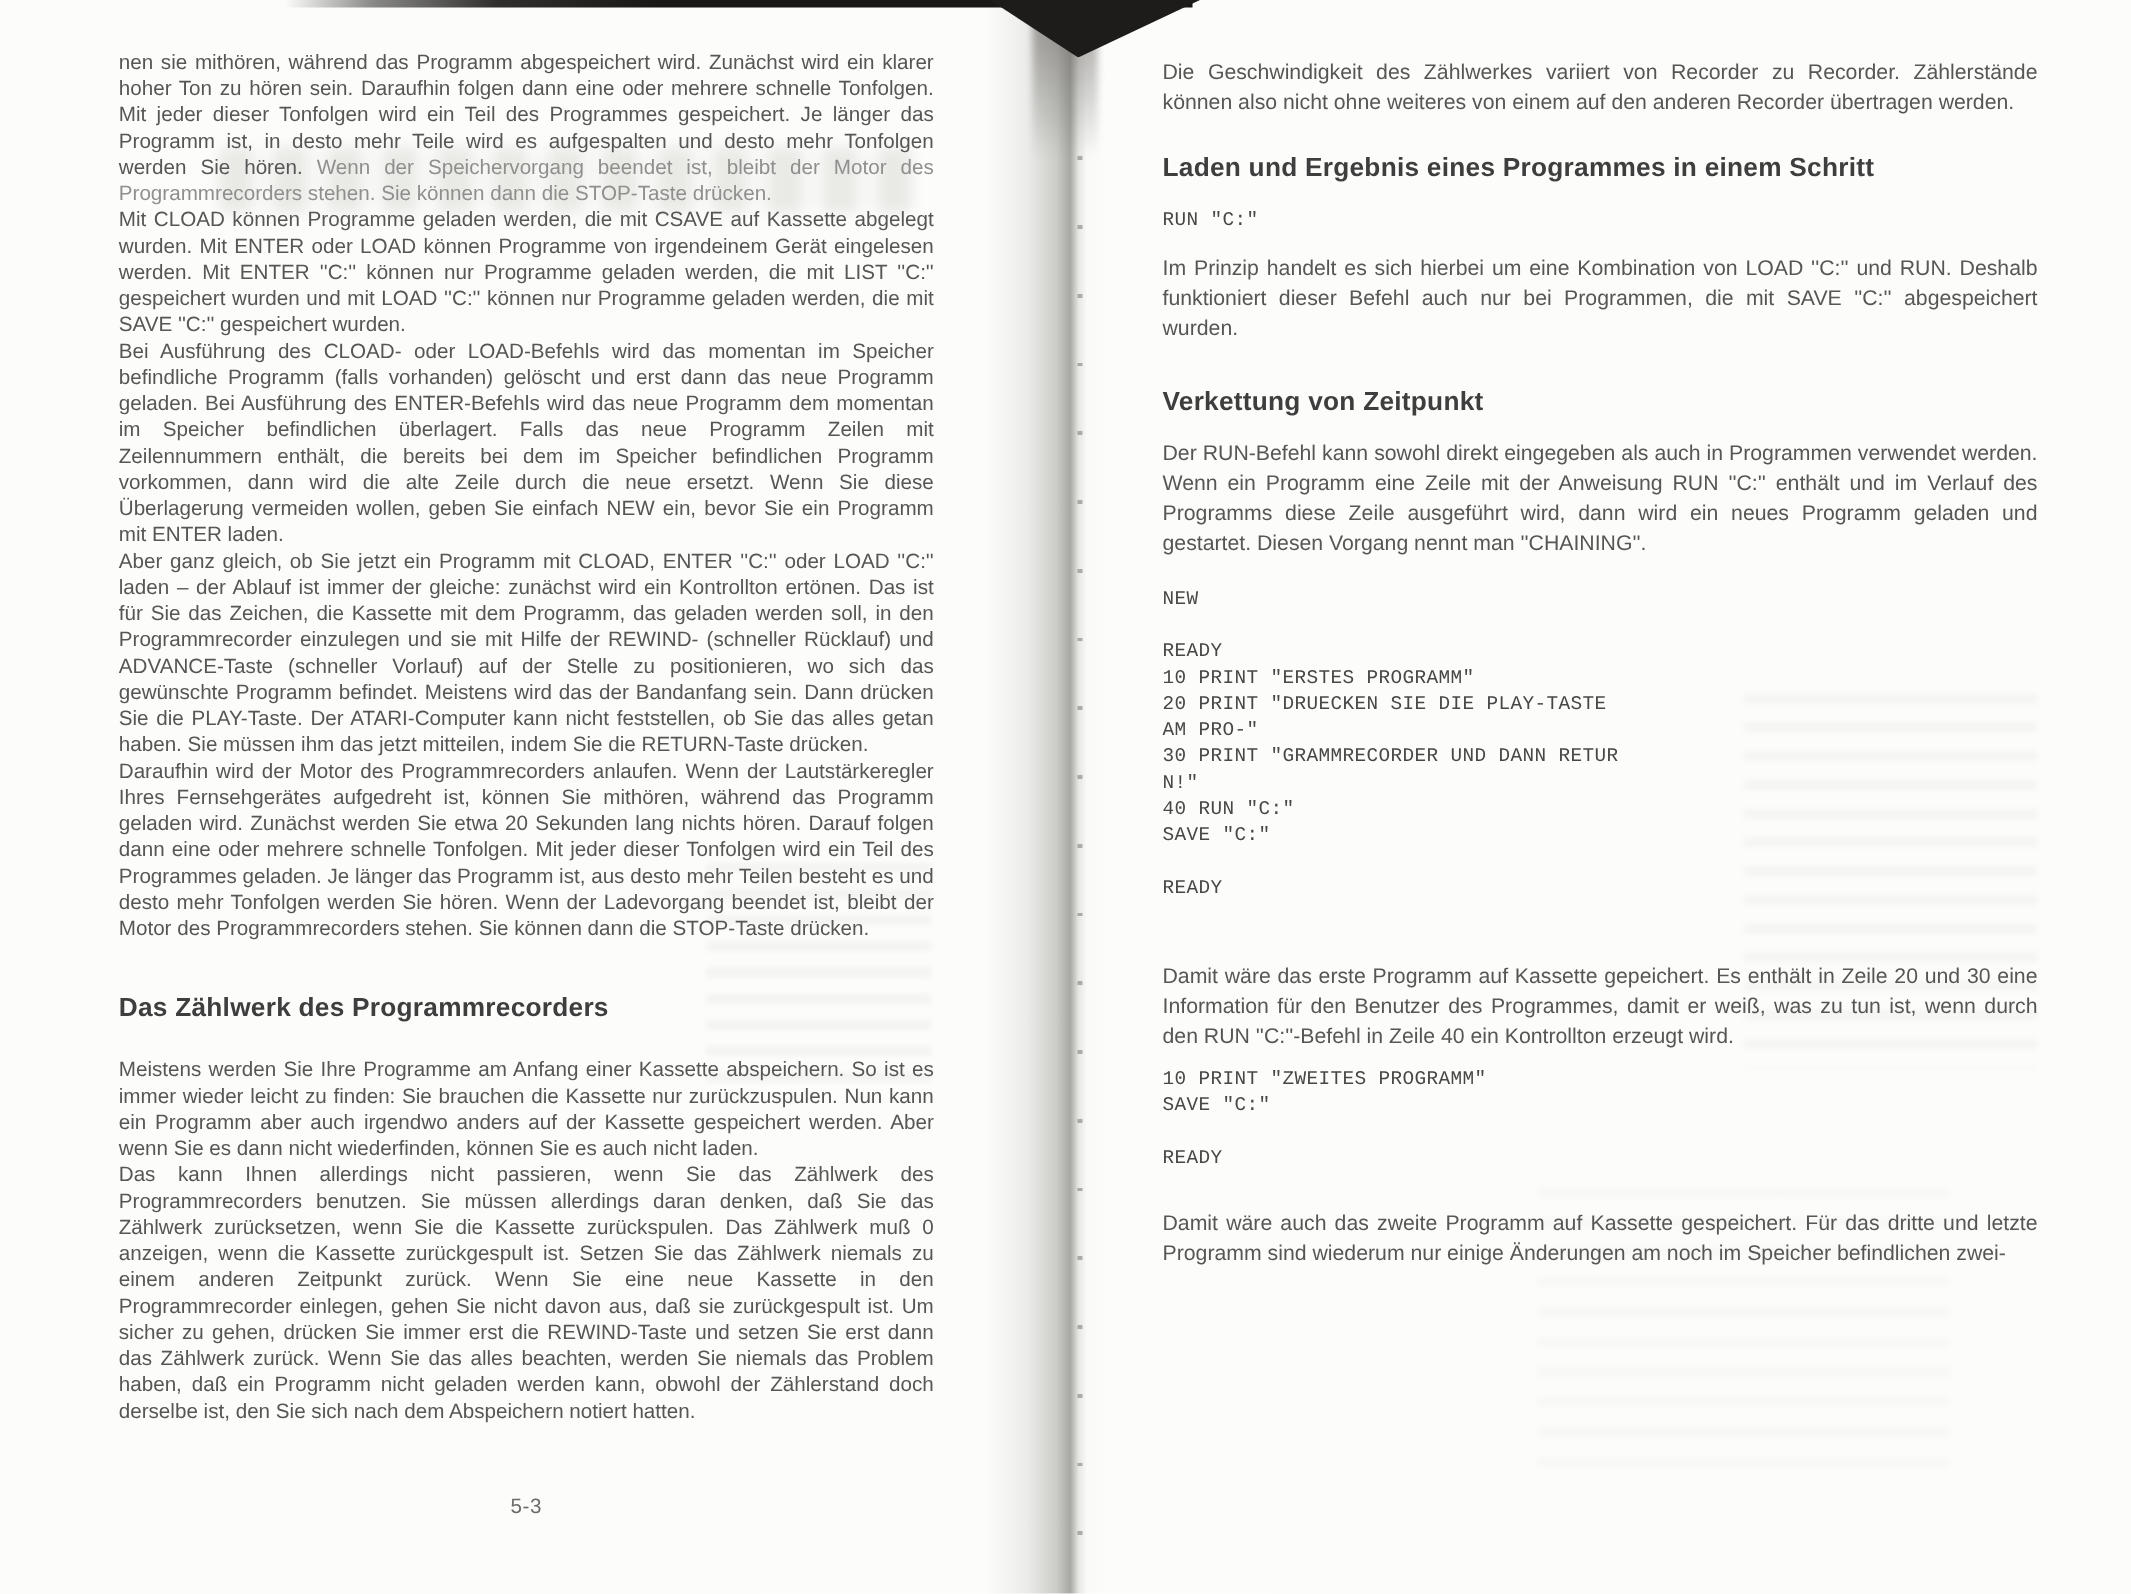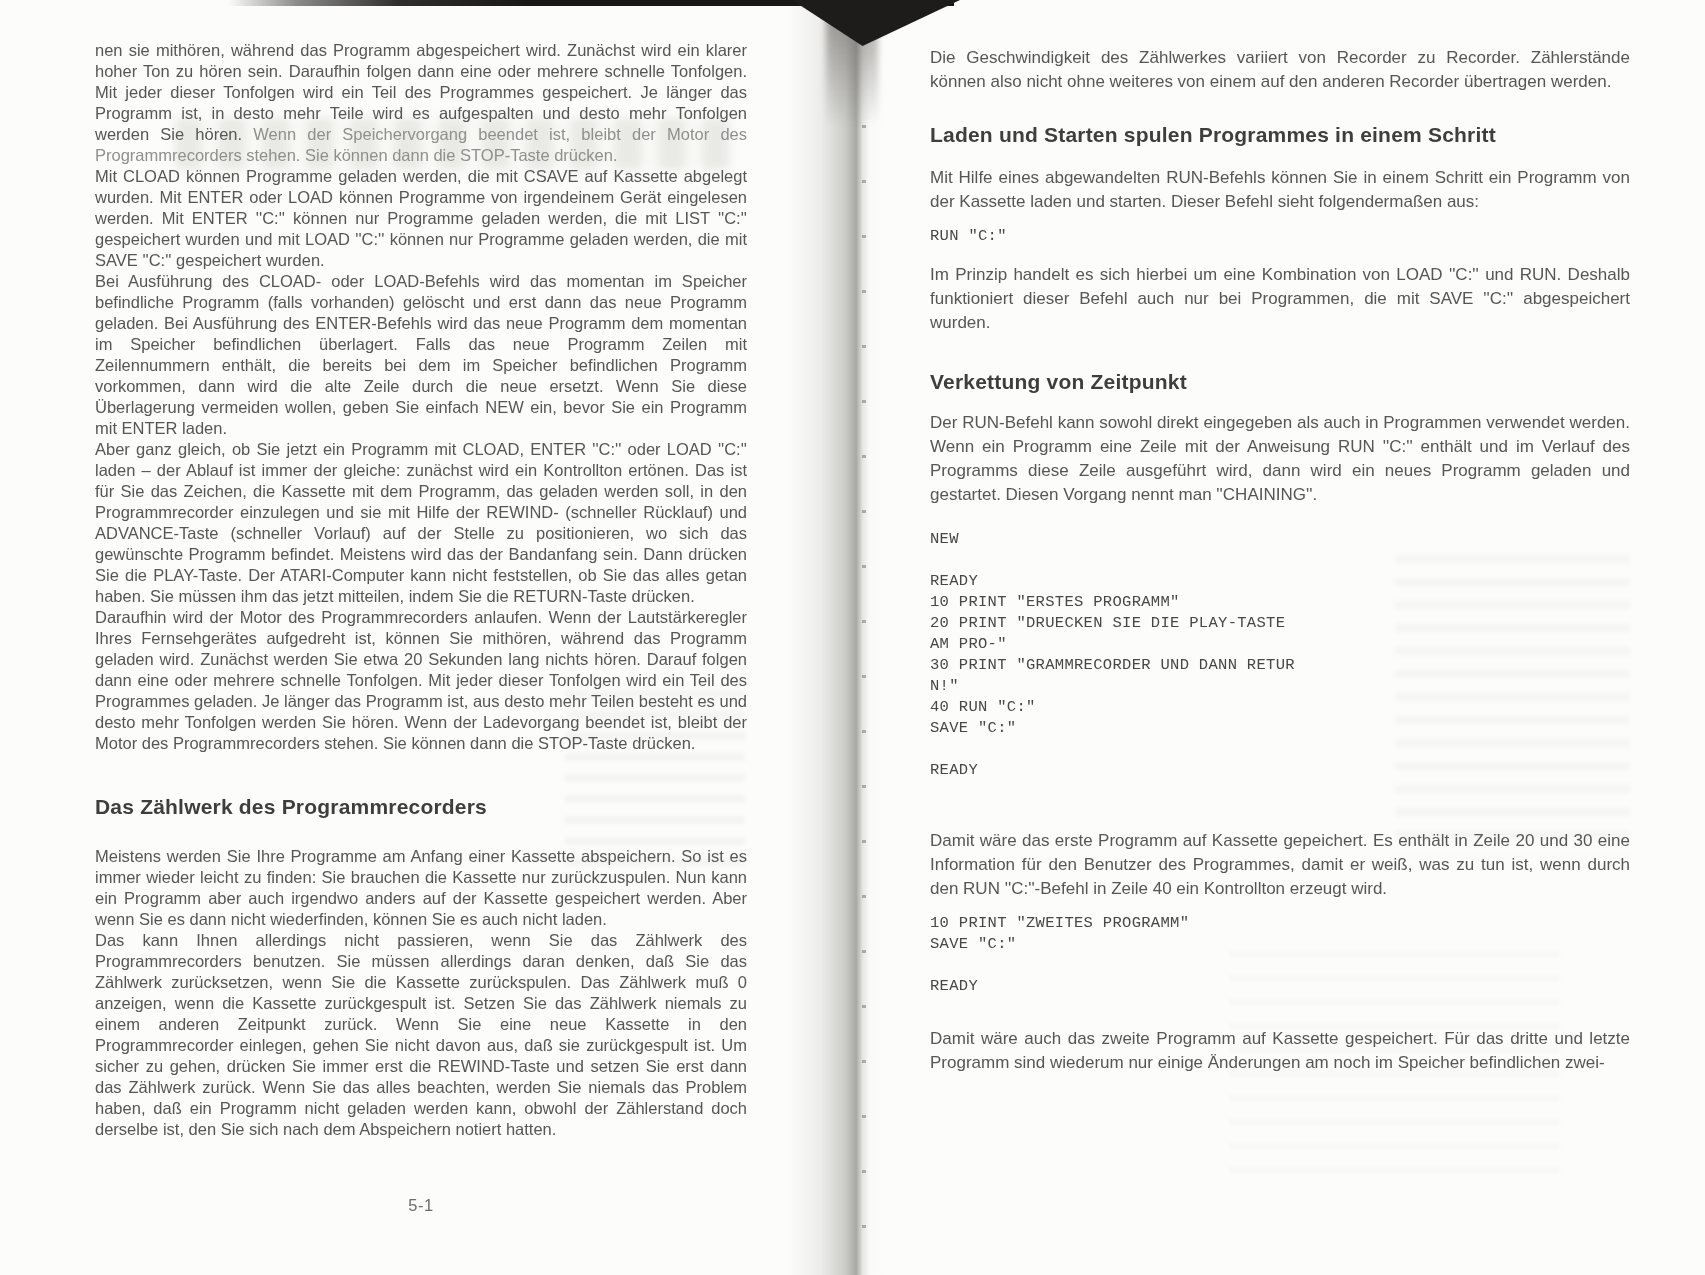--- a/index.html
+++ b/index.html
@@ -129,28 +129,27 @@
     <p>Bei Ausführung des CLOAD- oder LOAD-Befehls wird das momentan im Speicher befindliche Programm (falls vorhanden) gelöscht und erst dann das neue Programm geladen. Bei Ausführung des ENTER-Befehls wird das neue Programm dem momentan im Speicher befindlichen überlagert. Falls das neue Programm Zeilen mit Zeilennummern enthält, die bereits bei dem im Speicher befindlichen Programm vorkommen, dann wird die alte Zeile durch die neue ersetzt. Wenn Sie diese Überlagerung vermeiden wollen, geben Sie einfach NEW ein, bevor Sie ein Programm mit ENTER laden.</p>
     <p>Aber ganz gleich, ob Sie jetzt ein Programm mit CLOAD, ENTER ''C:'' oder LOAD ''C:'' laden – der Ablauf ist immer der gleiche: zunächst wird ein Kontrollton ertönen. Das ist für Sie das Zeichen, die Kassette mit dem Programm, das geladen werden soll, in den Programmrecorder einzulegen und sie mit Hilfe der REWIND- (schneller Rücklauf) und ADVANCE-Taste (schneller Vorlauf) auf der Stelle zu positionieren, wo sich das gewünschte Programm befindet. Meistens wird das der Bandanfang sein. Dann drücken Sie die PLAY-Taste. Der ATARI-Computer kann nicht feststellen, ob Sie das alles getan haben. Sie müssen ihm das jetzt mitteilen, indem Sie die RETURN-Taste drücken.</p>
     <p>Daraufhin wird der Motor des Programmrecorders anlaufen. Wenn der Lautstärkeregler Ihres Fernsehgerätes aufgedreht ist, können Sie mithören, während das Programm geladen wird. Zunächst werden Sie etwa 20 Sekunden lang nichts hören. Darauf folgen dann eine oder mehrere schnelle Tonfolgen. Mit jeder dieser Tonfolgen wird ein Teil des Programmes geladen. Je länger das Programm ist, aus desto mehr Teilen besteht es und desto mehr Tonfolgen werden Sie hören. Wenn der Ladevorgang beendet ist, bleibt der Motor des Programmrecorders stehen. Sie können dann die STOP-Taste drücken.</p>
 
     <div class="heading heading-2">Das Zählwerk des Programmrecorders</div>
 
     <p>Meistens werden Sie Ihre Programme am Anfang einer Kassette abspeichern. So ist es immer wieder leicht zu finden: Sie brauchen die Kassette nur zurückzuspulen. Nun kann ein Programm aber auch irgendwo anders auf der Kassette gespeichert werden. Aber wenn Sie es dann nicht wiederfinden, können Sie es auch nicht laden.</p>
     <p>Das kann Ihnen allerdings nicht passieren, wenn Sie das Zählwerk des Programmrecorders benutzen. Sie müssen allerdings daran denken, daß Sie das Zählwerk zurücksetzen, wenn Sie die Kassette zurückspulen. Das Zählwerk muß 0 anzeigen, wenn die Kassette zurückgespult ist. Setzen Sie das Zählwerk niemals zu einem anderen Zeitpunkt zurück. Wenn Sie eine neue Kassette in den Programmrecorder einlegen, gehen Sie nicht davon aus, daß sie zurückgespult ist. Um sicher zu gehen, drücken Sie immer erst die REWIND-Taste und setzen Sie erst dann das Zählwerk zurück. Wenn Sie das alles beachten, werden Sie niemals das Problem haben, daß ein Programm nicht geladen werden kann, obwohl der Zählerstand doch derselbe ist, den Sie sich nach dem Abspeichern notiert hatten.</p>
   </div>
 
-  <div class="page-number page-number-left">5-1</div>
+  <div class="page-number page-number-left">5-3</div>
 
   <div class="col col-right">
     <p>Die Geschwindigkeit des Zählwerkes variiert von Recorder zu Recorder. Zählerstände können also nicht ohne weiteres von einem auf den anderen Recorder übertragen werden.</p>
 
-    <div class="heading heading-1">Laden und Starten spulen Programmes in einem Schritt</div>
+    <div class="heading heading-1">Laden und Ergebnis eines Programmes in einem Schritt</div>
 
-    <p>Mit Hilfe eines abgewandelten RUN-Befehls können Sie in einem Schritt ein Programm von der Kassette laden und starten. Dieser Befehl sieht folgendermaßen aus:</p>
 
     <pre class="code code-inline-1">RUN "C:"</pre>
 
     <p>Im Prinzip handelt es sich hierbei um eine Kombination von LOAD ''C:'' und RUN. Deshalb funktioniert dieser Befehl auch nur bei Programmen, die mit SAVE ''C:'' abgespeichert wurden.</p>
 
     <div class="heading heading-2">Verkettung von Zeitpunkt</div>
 
     <p>Der RUN-Befehl kann sowohl direkt eingegeben als auch in Programmen verwendet werden. Wenn ein Programm eine Zeile mit der Anweisung RUN ''C:'' enthält und im Verlauf des Programms diese Zeile ausgeführt wird, dann wird ein neues Programm geladen und gestartet. Diesen Vorgang nennt man ''CHAINING''.</p>
 
     <pre class="code listing-1">NEW

